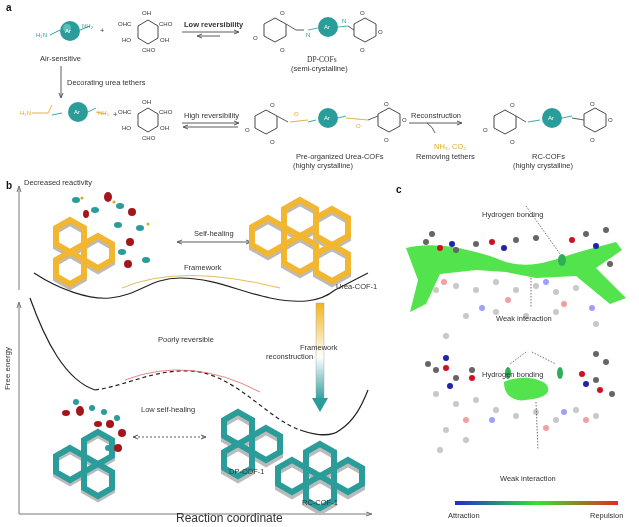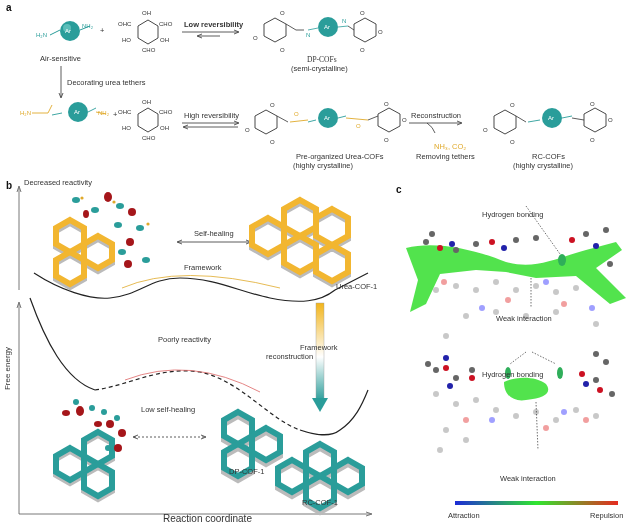--- a/index.html
+++ b/index.html
@@ -290,25 +290,25 @@
       <polygon points="320,296 334,304 334,320 320,328 306,320 306,304"></polygon>
     </g>
   </g>
 </svg>
 
 <div class="lbl" style="left:194px;top:229px;">Self-healing</div>
 <div class="lbl" style="left:184px;top:263px;">Framework</div>
 <div class="lbl" style="left:296px;top:282px;padding-left:40px;">Urea-COF-1</div>
 <div class="lbl" style="left:272px;top:343px;padding-left:28px;">Framework</div>
 <div class="lbl" style="left:266px;top:352px;">reconstruction</div>
-<div class="lbl" style="left:158px;top:335px;">Poorly reactivity</div>
+<div class="lbl" style="left:158px;top:335px;">Poorly reversible</div>
 <div class="lbl" style="left:141px;top:405px;">Low self-healing</div>
 <div class="lbl" style="left:229px;top:467px;">DP-COF-1</div>
 <div class="lbl" style="left:302px;top:498px;">RC-COF-1</div>
-<div class="lbl" style="left:163px;top:514px;font-size:10px">Reaction coordinate</div>
+<div class="lbl" style="left:176px;top:514px;font-size:12px">Reaction coordinate</div>
 <div class="lbl" style="left:-14px;top:364px;transform:rotate(-90deg);font-size:8px">Free energy</div>
 
 <div class="panel-letter" style="left:396px;top:184px;">c</div>
 
 <svg style="left:396px;top:220px" width="240" height="140">
   <path d="M10,28 C40,20 80,30 110,42 C140,50 160,38 190,30 L220,22 L226,30 L200,48 L230,78 L214,84 L180,56 L140,58 L110,52 L80,50 L44,54 L30,84 L14,92 L22,60 Z" fill="#3fe03a" opacity="0.9"></path>
   <g fill="#bbb" opacity="0.8">
     <circle cx="40" cy="70" r="3"></circle>
       <circle cx="60" cy="66" r="3"></circle>
       <circle cx="80" cy="70" r="3"></circle>

